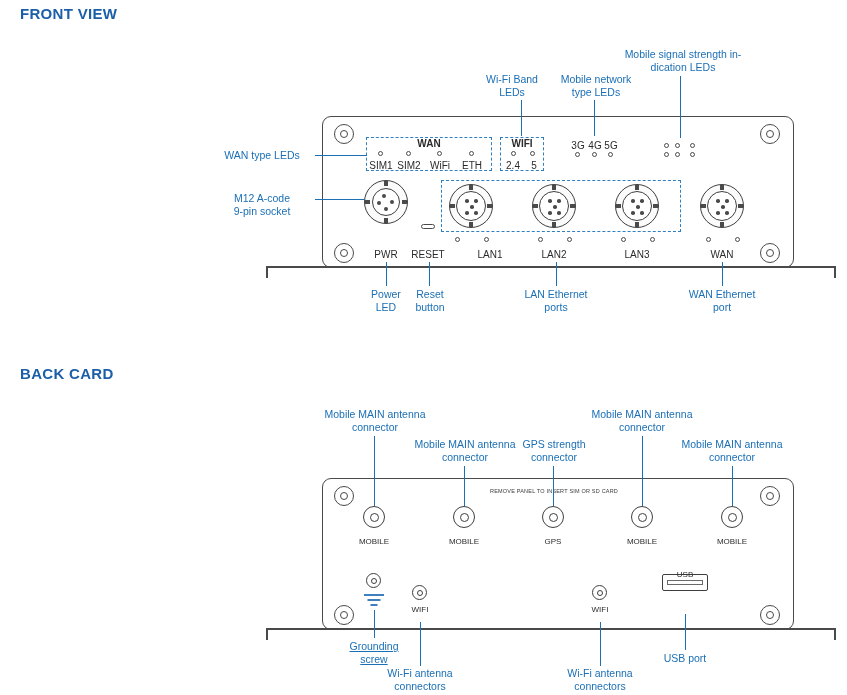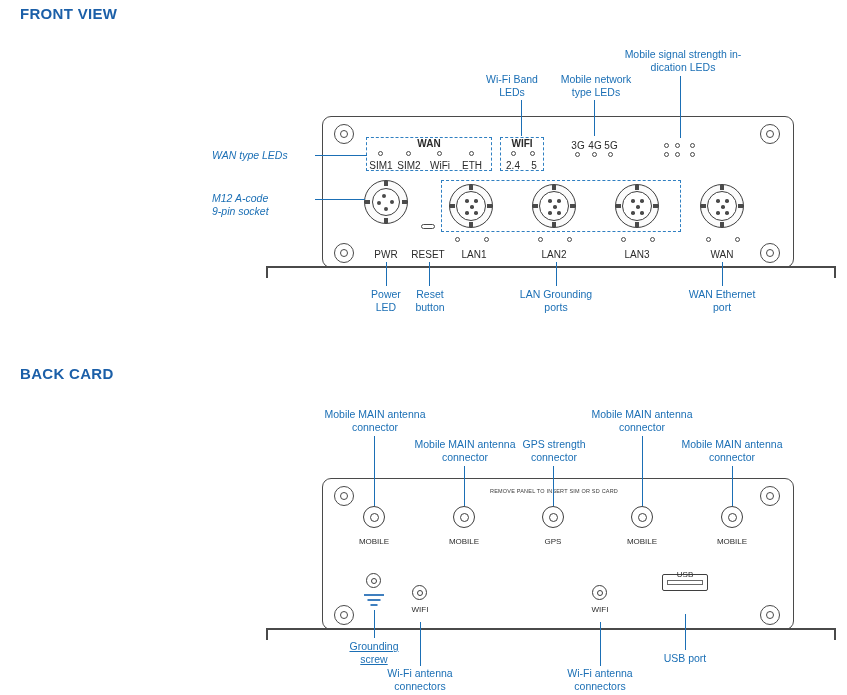--- a/index.html
+++ b/index.html
@@ -27,21 +27,21 @@
 
   
   .anno {
     position: absolute;
     font-size: 10.5px;
     line-height: 12.5px;
     color: #1b6fb5;
     text-align: center;
     white-space: pre-line;
   }
-  .anno.right  { text-align: left; font-style: italic; }
+  .anno.right  { text-align: center; }
 
   
   .lead {
     position: absolute;
     background: #1b6fb5;
   }
   .lead.h { height: 1px; }
   .lead.v { width: 1px; }
 
   
@@ -278,21 +278,21 @@
   <div class="pin" style="left:15px; top:26px; width:3.5px; height:3.5px;"></div>
   <div class="pin" style="left:24px; top:26px; width:3.5px; height:3.5px;"></div>
   <div class="pin" style="left:20px; top:20px; width:3.5px; height:3.5px;"></div>
   <div class="notch" style="left:19px; top:0px; width:4px; height:5px;"></div>
   <div class="notch" style="left:19px; top:37px; width:4px; height:5px;"></div>
   <div class="notch" style="left:0px; top:19px; width:5px; height:4px;"></div>
   <div class="notch" style="left:37px; top:19px; width:5px; height:4px;"></div>
 </div>
 <div class="led" style="left:455px; top:237px;"></div>
 <div class="led" style="left:484px; top:237px;"></div>
-<div class="tinylbl" style="left:454px; top:249px; width:40px;">LAN1</div>
+<div class="tinylbl" style="left:470px; top:249px; width:40px;">LAN1</div>
 
 <div class="m12" style="left:532px; top:184px; width:44px; height:44px;">
   <div class="inner" style="width:30px; height:30px; margin:-15px 0 0 -15px;"></div>
   <div class="pin" style="left:15px; top:14px; width:3.5px; height:3.5px;"></div>
   <div class="pin" style="left:24px; top:14px; width:3.5px; height:3.5px;"></div>
   <div class="pin" style="left:15px; top:26px; width:3.5px; height:3.5px;"></div>
   <div class="pin" style="left:24px; top:26px; width:3.5px; height:3.5px;"></div>
   <div class="pin" style="left:20px; top:20px; width:3.5px; height:3.5px;"></div>
   <div class="notch" style="left:19px; top:0px; width:4px; height:5px;"></div>
   <div class="notch" style="left:19px; top:37px; width:4px; height:5px;"></div>
@@ -355,21 +355,21 @@
 <div class="lead h" style="left:315px; top:199px; width:50px;"></div>
 
 <div class="anno" style="left:354px; top:288px; width:64px;">Power
 LED</div>
 <div class="lead v" style="left:386px; top:262px; height:24px;"></div>
 
 <div class="anno" style="left:398px; top:288px; width:64px;">Reset
 button</div>
 <div class="lead v" style="left:429px; top:262px; height:24px;"></div>
 
-<div class="anno" style="left:504px; top:288px; width:104px;">LAN Grounding
+<div class="anno" style="left:504px; top:288px; width:104px;">LAN Ethernet
 ports</div>
 <div class="lead v" style="left:556px; top:262px; height:24px;"></div>
 
 <div class="anno" style="left:670px; top:288px; width:104px;">WAN Ethernet
 port</div>
 <div class="lead v" style="left:722px; top:262px; height:24px;"></div>
 
 <div class="section-title" id="back-title">BACK CARD</div>
 
 <div class="chassis" style="left:322px; top:478px; width:472px; height:152px;"></div>

